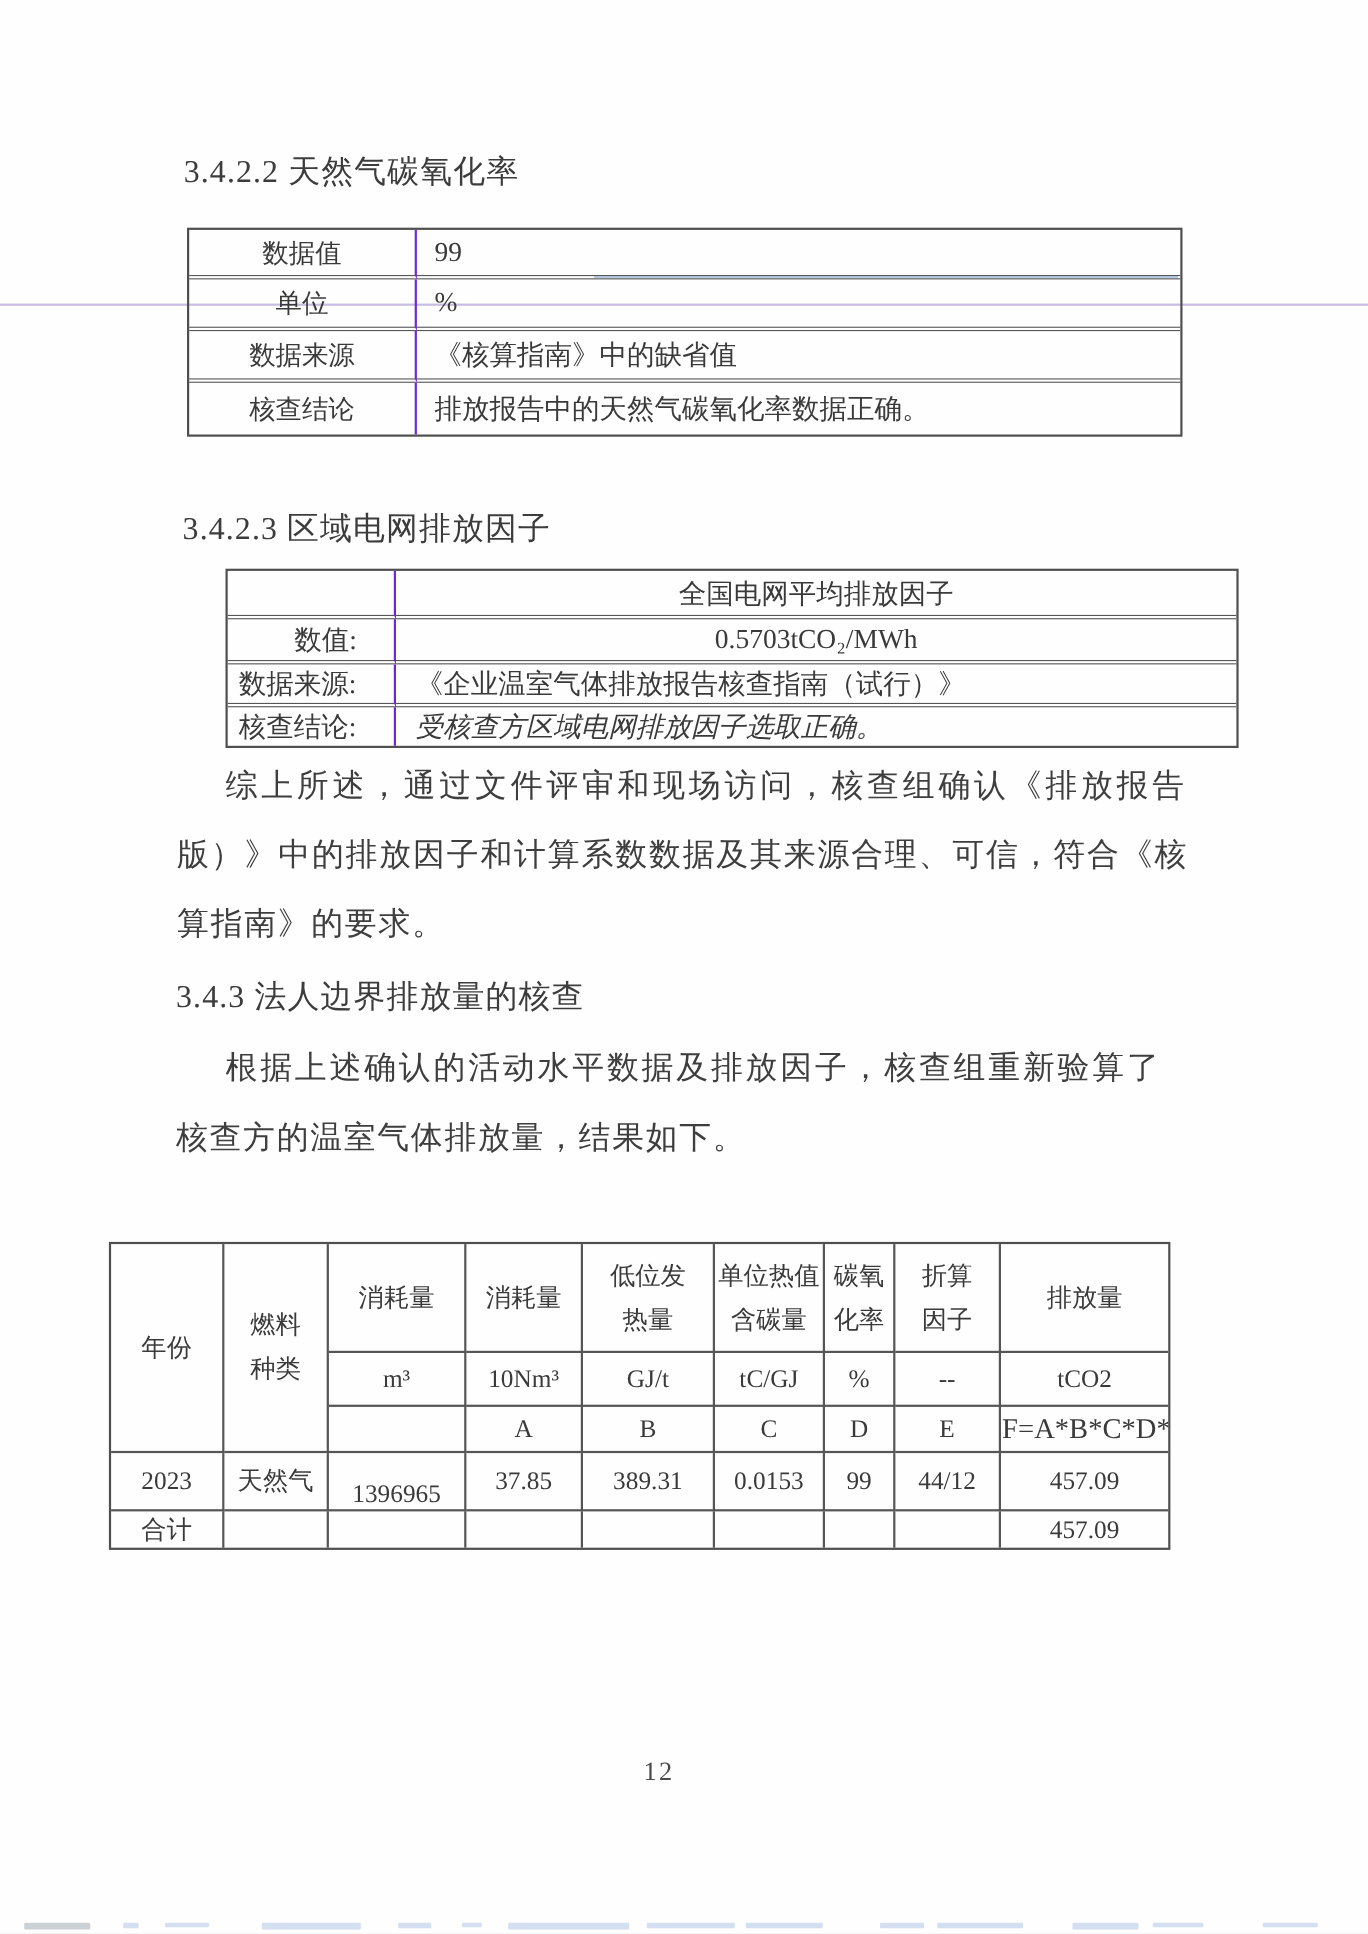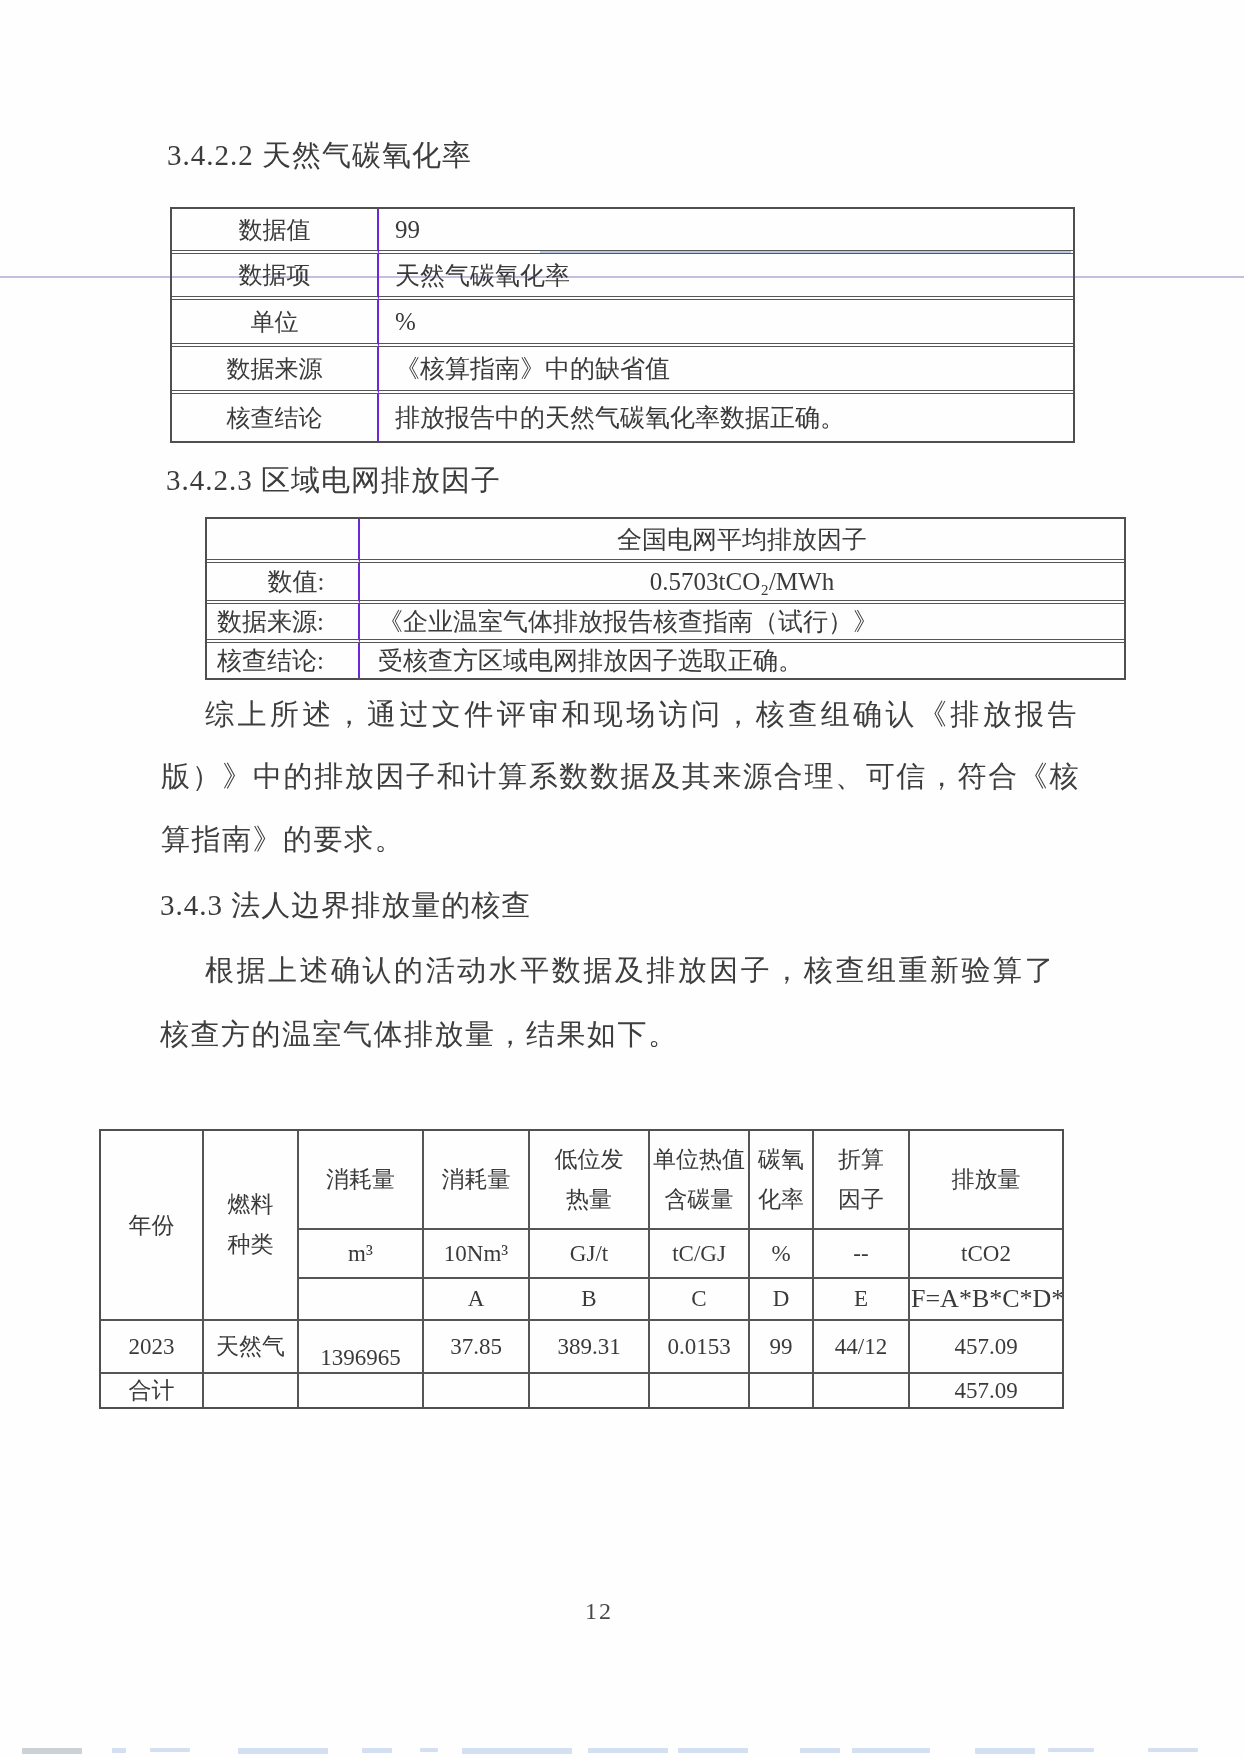--- a/index.html
+++ b/index.html
@@ -99,24 +99,20 @@
   <table class="kv t1" style="left:170px;top:207px;width:901px;">
     <colgroup>
         <col style="width:207px">
         <col style="width:694px">
       </colgroup>
     <tbody>
         <tr style="height:45px;">
       <td class="lab">数据值</td>
       <td class="val">99</td>
     </tr>
-    <tr style="height:46px;">
-      <td class="lab">数据项</td>
-      <td class="val">天然气碳氧化率</td>
-    </tr>
     <tr style="height:47px;">
       <td class="lab">单位</td>
       <td class="val">%</td>
     </tr>
     <tr style="height:47px;">
       <td class="lab">数据来源</td>
       <td class="val">《核算指南》中的缺省值</td>
     </tr>
     <tr style="height:47px;">
       <td class="lab">核查结论</td>
@@ -140,21 +136,21 @@
     <tr style="height:41px;">
       <td class="lab-ind">数值:</td>
       <td class="val-c">0.5703tCO₂/MWh</td>
     </tr>
     <tr style="height:36px;">
       <td class="lab-left">数据来源:</td>
       <td class="val" style="padding-left:18px;">《企业温室气体排放报告核查指南（试行）》</td>
     </tr>
     <tr style="height:29px;">
       <td class="lab-left">核查结论:</td>
-      <td class="val" style="padding-left:18px;">受核查方区域电网排放因子选取正确。</td>
+      <td class="val" style="padding-left:18px;font-style:italic;">受核查方区域电网排放因子选取正确。</td>
     </tr>
   </tbody>
     </table>
 
   <div class="paraline just" style="left:205px;top:695px;width:873px;">综上所述，通过文件评审和现场访问，核查组确认《排放报告（终</div>
   <div class="paraline just" style="left:161px;top:757px;width:919px;">版）》中的排放因子和计算系数数据及其来源合理、可信，符合《核</div>
   <div class="paraline" style="left:161px;top:820px;">算指南》的要求。</div>
 
   <div class="heading" style="left:160px;top:886px;">3.4.3 法人边界排放量的核查</div>
 

